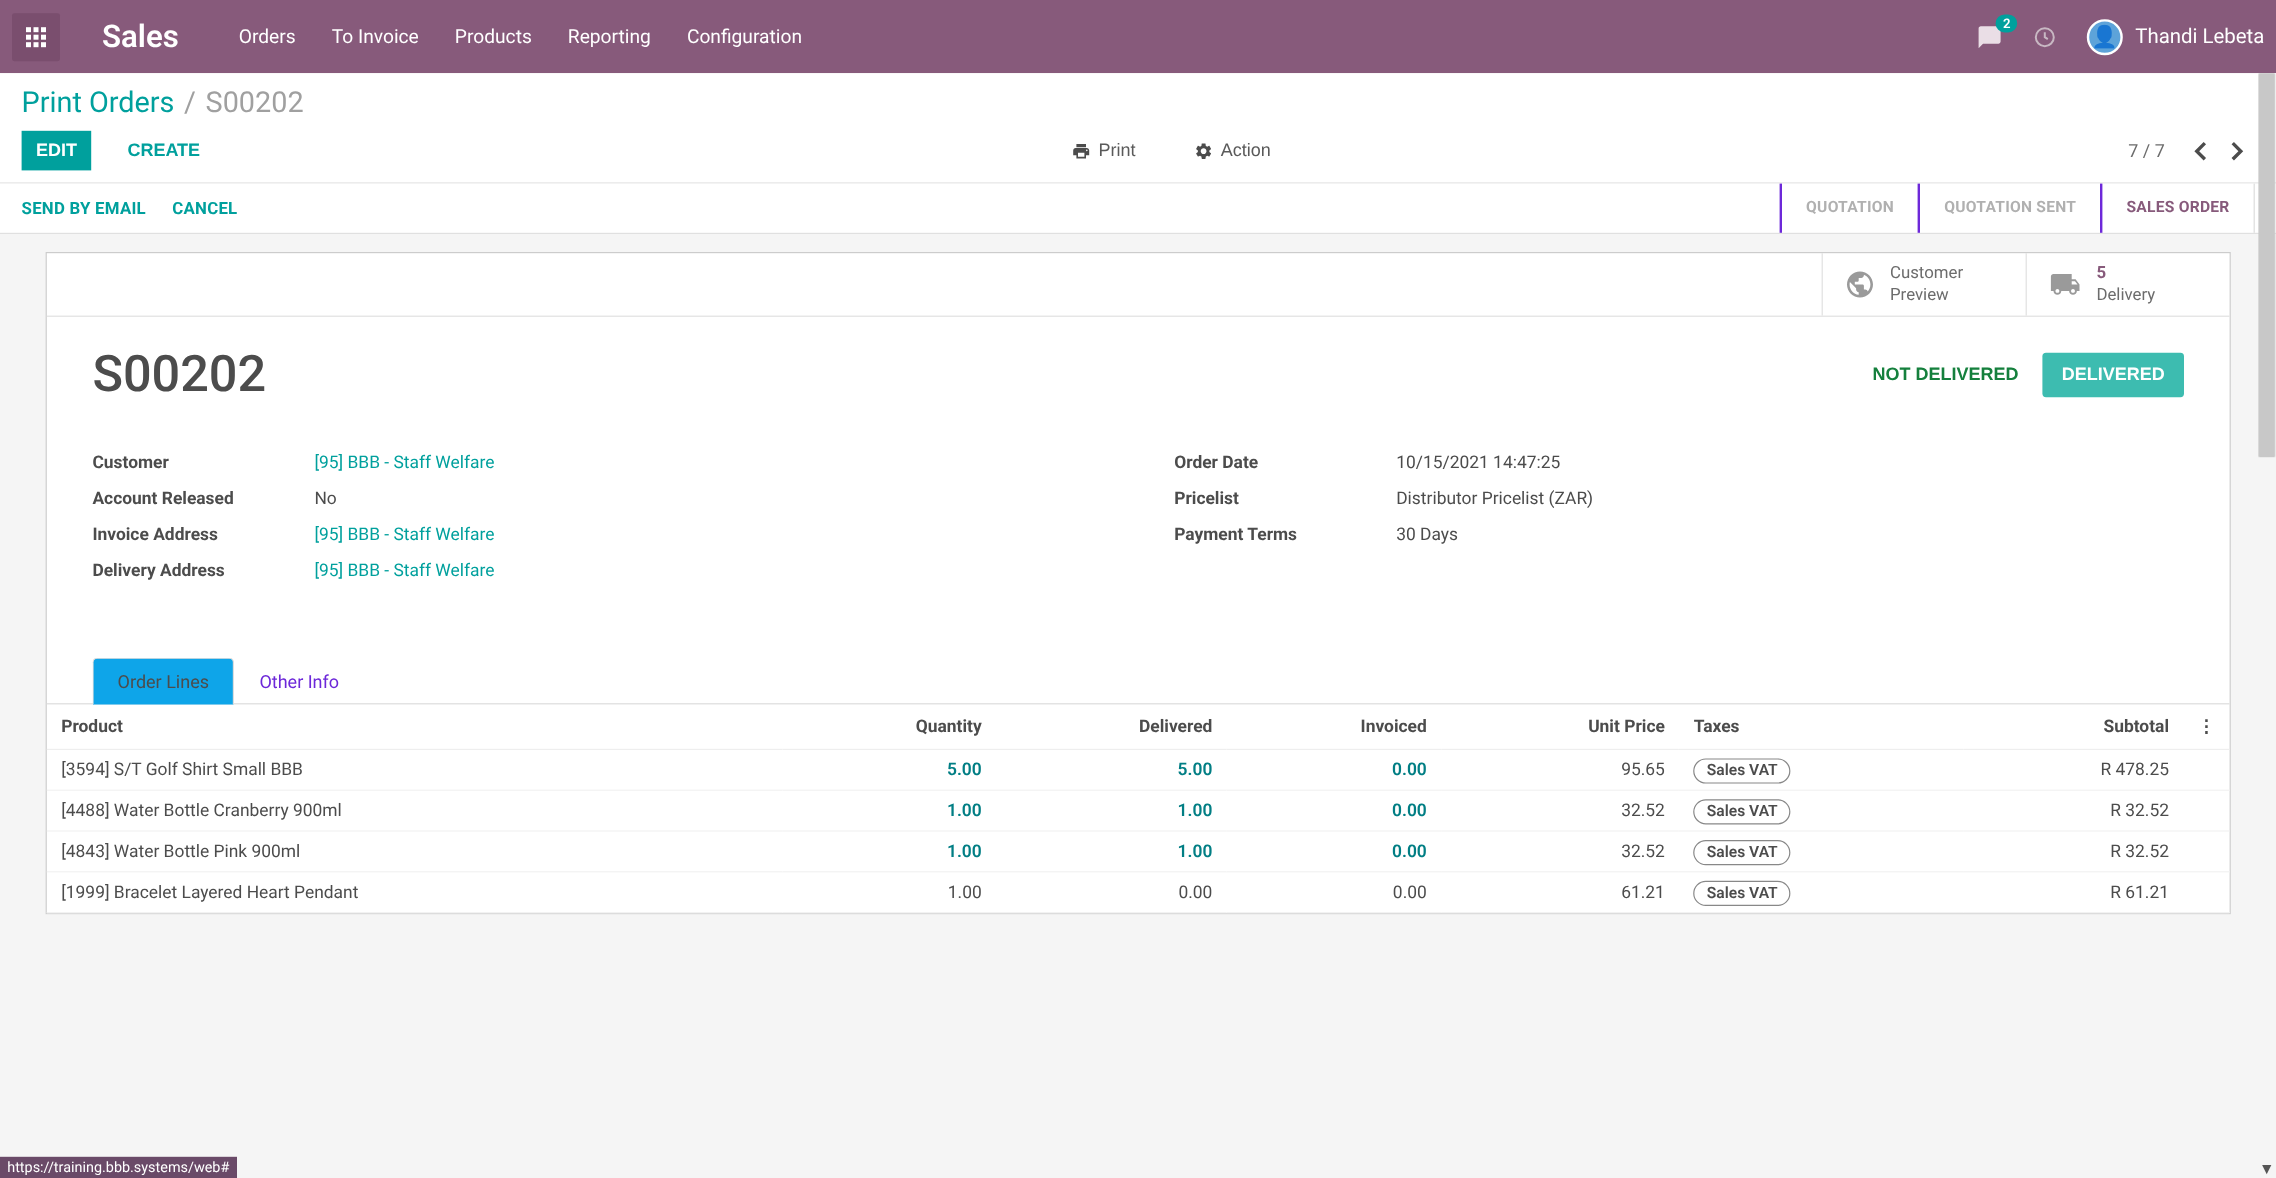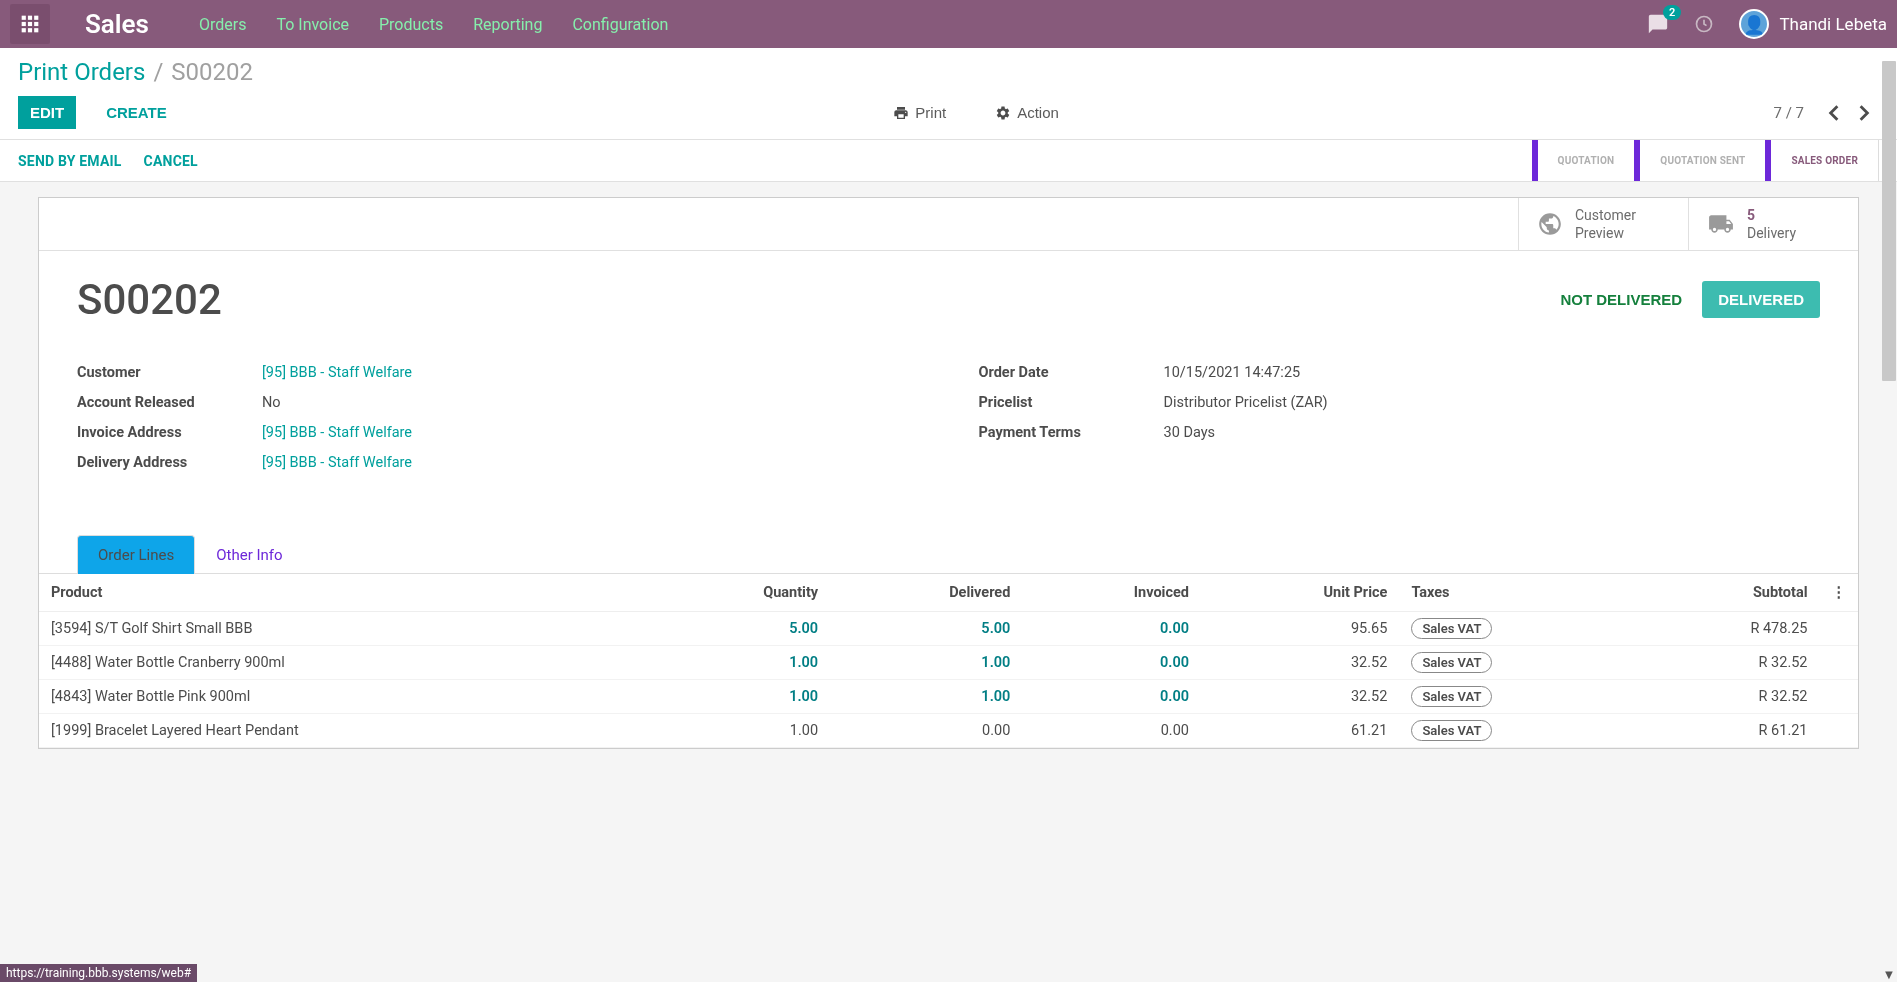--- a/index.html
+++ b/index.html
@@ -1,24 +1,24 @@
 <!DOCTYPE html>
 <html><head>
 <meta charset="utf-8">
 <style>
 * { box-sizing: border-box; margin: 0; padding: 0; }
 body { font-family: -apple-system, BlinkMacSystemFont, "Segoe UI", Roboto, sans-serif; background: #f5f5f5; color: #4c4c4c; font-size: 14px; }
 
 
-.navbar { background: #875a7b; color: #fff; height: 48px; display: flex; align-items: center; padding: 0 10px; }
+.navbar { background: #875a7b; color: #fff; height: 61px; display: flex; align-items: center; padding: 0 10px; }
 .navbar .apps-icon { width: 40px; height: 40px; background: #7a4e6e; display: flex; align-items: center; justify-content: center; border-radius: 2px; }
 .navbar .apps-icon svg { width: 20px; height: 20px; }
 .navbar .brand { font-size: 26px; font-weight: 600; color: #fff; margin-left: 35px; margin-right: 50px; }
 .navbar .nav-items { display: flex; gap: 30px; }
-.navbar .nav-item { color: #86efac; font-size: 16px; cursor: pointer; }
+.navbar .nav-item { color: #ffffff; font-size: 16px; cursor: pointer; }
 .navbar .right { margin-left: auto; display: flex; align-items: center; gap: 25px; }
 .navbar .chat { position: relative; }
 .navbar .chat-badge { position: absolute; top: -8px; right: -12px; background: #00a09d; color: #fff; font-size: 11px; border-radius: 10px; padding: 1px 6px; font-weight: 600; }
 .navbar .user { display: flex; align-items: center; gap: 10px; font-size: 17px; color: #fff; }
 .navbar .avatar { width: 30px; height: 30px; border-radius: 50%; background: #5da3d9; border: 2px solid #fff; overflow: hidden; display:flex; align-items:center; justify-content:center; font-size:18px;}
 
 
 .control-panel { background: #fff; padding: 10px 18px; border-bottom: 1px solid #e0e0e0; }
 .breadcrumb { font-size: 24px; margin-bottom: 10px; display: flex; align-items: center; gap: 8px; }
 .breadcrumb .bc-parent { color: #00a09d; cursor: pointer; }
@@ -36,21 +36,21 @@
 .btn-secondary-light { background: #fff; color: #5a5a5a; font-weight: 500; display: flex; align-items: center; gap: 6px; }
 .pager-text { font-size: 15px; color: #6c6c6c; }
 .pager-arrows { display: flex; }
 .pager-arrow { width: 30px; height: 30px; display: flex; align-items: center; justify-content: center; cursor: pointer; color: #4c4c4c; font-size: 18px; }
 
 
 .status-bar { background: #fff; border-bottom: 1px solid #e0e0e0; display: flex; justify-content: space-between; align-items: center; padding: 0 18px; height: 42px; }
 .status-left { display: flex; gap: 22px; }
 .status-action-btn { color: #00a09d; font-weight: 700; font-size: 14px; cursor: pointer; letter-spacing: 0.2px;}
 .status-right { display: flex; height: 100%; }
-.status-step { padding: 0 20px; display: flex; align-items: center; font-size: 10px; font-weight: 700; color: #b0b0b0; border-left: 6px solid #6d28d9; position: relative; letter-spacing: 0.2px; }
+.status-step { padding: 0 20px; display: flex; align-items: center; font-size: 13px; font-weight: 700; color: #b0b0b0; border-left: 2px solid #6d28d9; position: relative; letter-spacing: 0.2px; }
 .status-step.active { color: #875a7b; }
 .status-step.last { border-right: 1px solid #ddd; }
 
 
 .main-content { padding: 15px 38px 0 38px; }
 .sheet { background: #fff; border: 1px solid #ccc; }
 
 
 .smart-buttons { display: flex; justify-content: flex-end; border-bottom: 1px solid #e0e0e0; }
 .smart-button { border-left: 1px solid #e0e0e0; padding: 8px 18px; display: flex; align-items: center; gap: 12px; cursor: pointer; min-width: 170px; }

